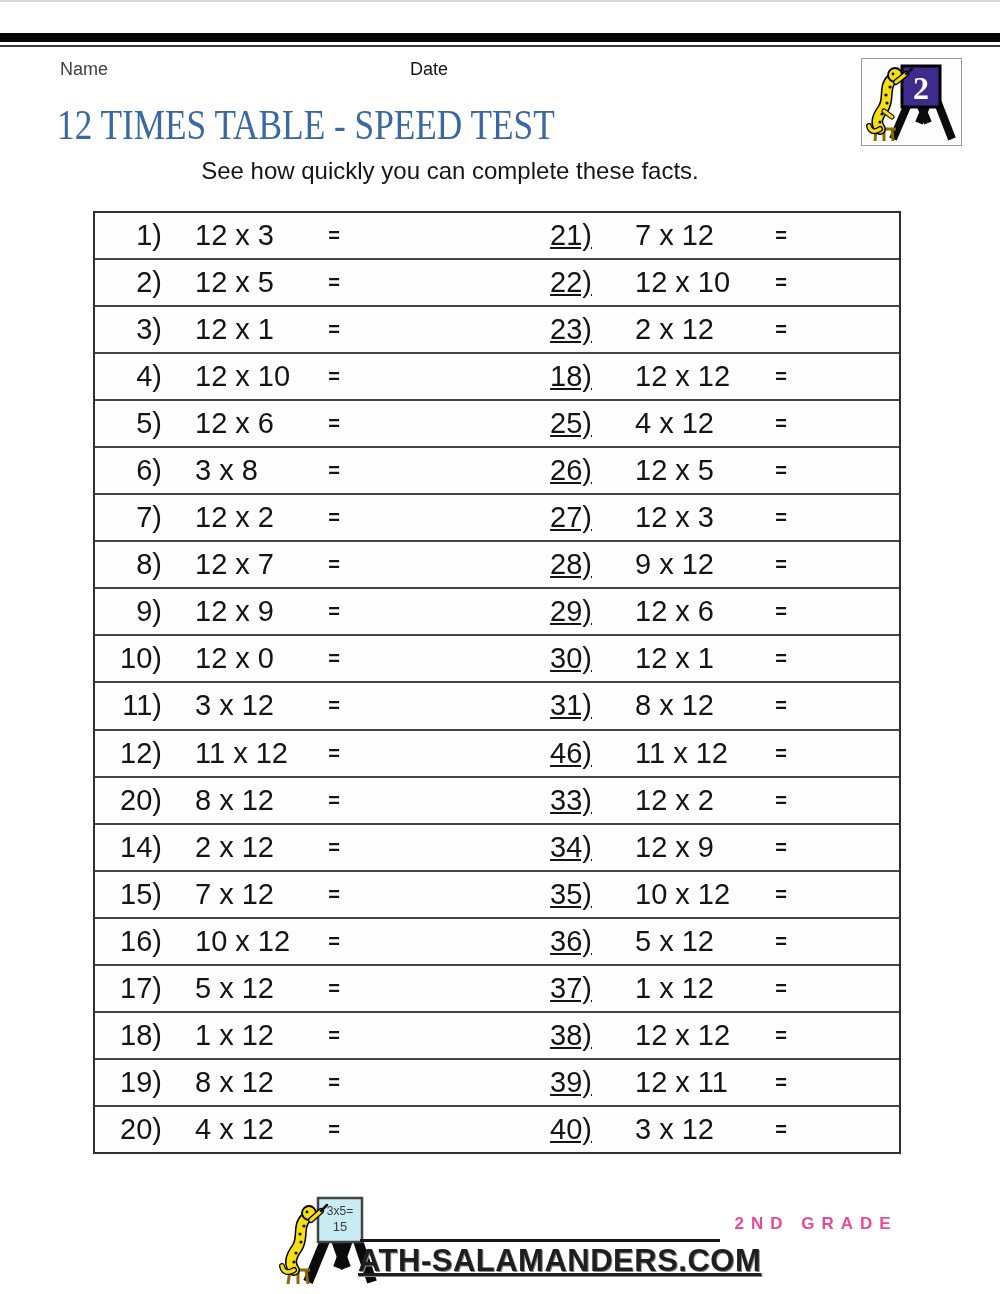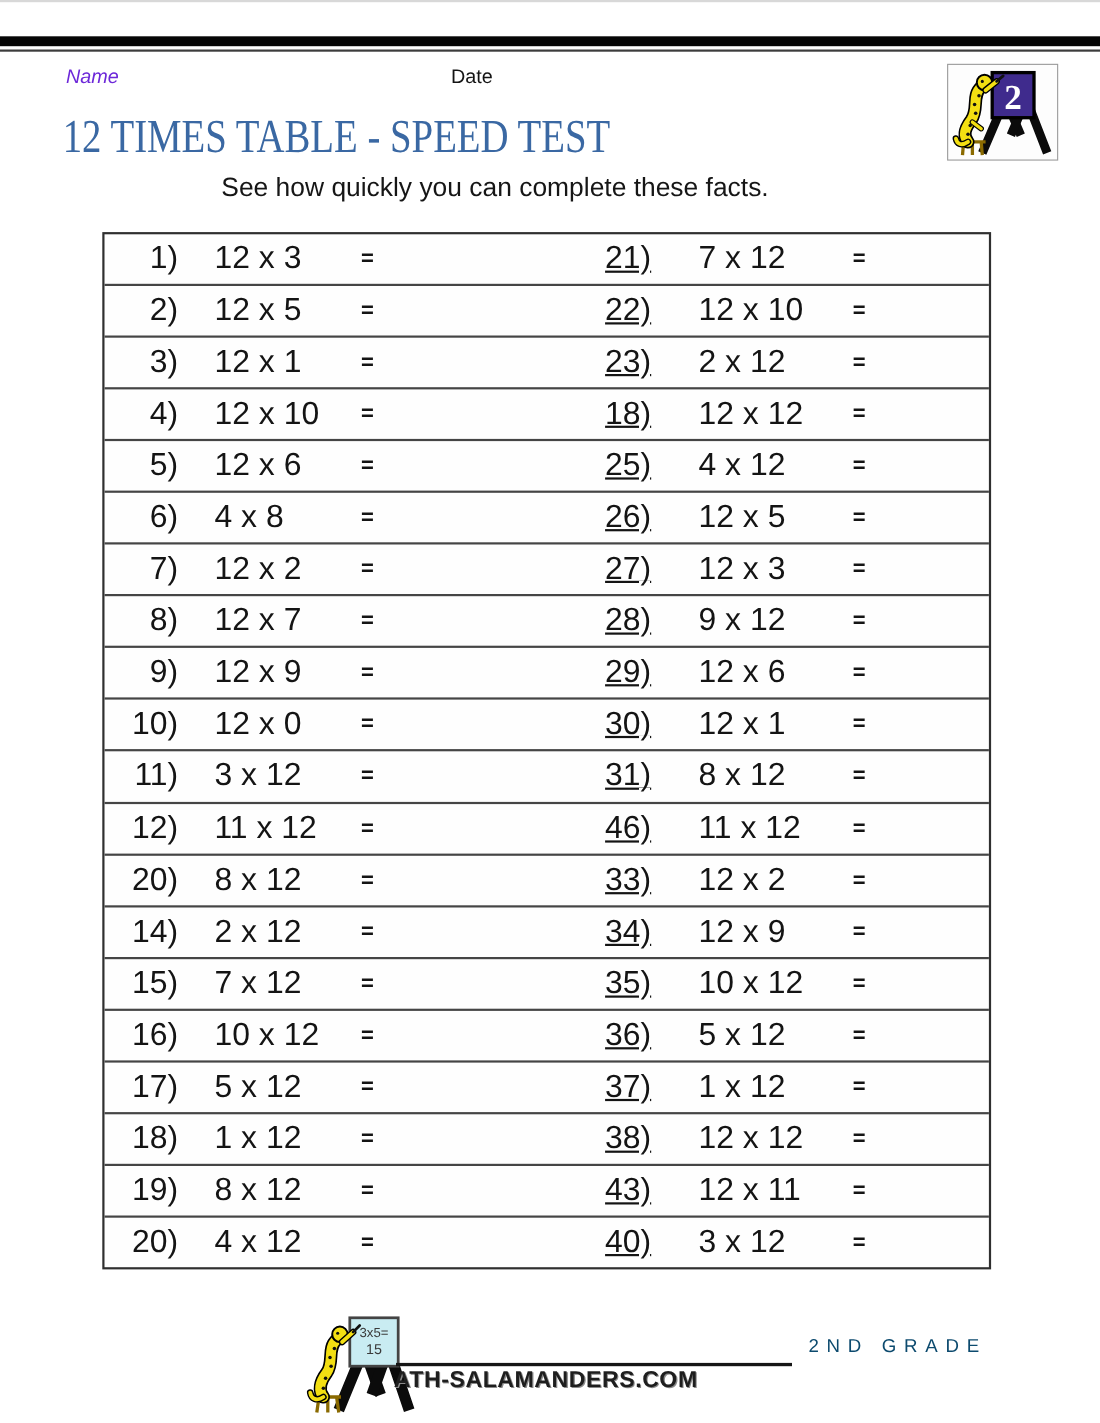--- a/index.html
+++ b/index.html
@@ -3,21 +3,21 @@
 <meta charset="utf-8">
 <style>
   html,body{margin:0;padding:0;background:#ffffff;}
   .page{
     position:relative;width:1000px;height:1294px;background:#ffffff;
     font-family:"Liberation Sans",sans-serif;color:#1c1c1c;overflow:hidden;
   }
   .page-top-edge{position:absolute;left:0;top:0;width:1000px;height:2px;background:#d8d8d8;}
   .top-rule-thick{position:absolute;left:0;top:33px;width:1000px;height:9px;background:#060606;}
   .top-rule-thin{position:absolute;left:0;top:45px;width:1000px;height:2px;background:#3c3c3c;}
-  .name-label{position:absolute;left:60px;top:59px;font-size:18px;color:#6d28d9;font-style:italic;}
+  .name-label{position:absolute;left:60px;top:59px;font-size:18px;color:#404040;}
   .date-label{position:absolute;left:410px;top:59px;font-size:18px;color:#141414;text-align:center;}
   .corner-logo{
     position:absolute;left:861px;top:58px;width:101px;height:88px;
     background:#fdfdfd;border:1px solid #9a9a9a;box-sizing:border-box;
   }
   .page-title{
     position:absolute;left:57px;top:101px;margin:0;
     font-family:"Liberation Serif",serif;font-weight:normal;
     font-size:43px;line-height:1.1;color:#3a68a3;white-space:nowrap;
     transform:scaleX(0.82);transform-origin:left center;letter-spacing:0px;
@@ -40,27 +40,28 @@
   .qrow .n1{left:0;width:67px;justify-content:flex-end;}
   .qrow .p1{left:100px;}
   .qrow .e1{left:224px;width:30px;justify-content:center;font-size:20px;font-weight:bold;}
   .qrow .n2{left:430px;width:67px;justify-content:flex-end;text-decoration:underline;}
   .qrow .p2{left:540px;}
   .qrow .e2{left:671px;width:30px;justify-content:center;font-size:20px;font-weight:bold;}
   .footer{position:absolute;left:276px;top:1194px;width:470px;height:92px;}
   .footer-svg{position:absolute;left:0;top:0;}
   .grade-text{
     position:absolute;left:360px;top:20px;width:360px;text-align:center;
-    font-size:17px;font-weight:normal;color:#0c4a6e;letter-spacing:7px;white-space:nowrap;
+    font-size:17px;font-weight:bold;color:#ec4899;letter-spacing:7px;white-space:nowrap;
   }
   .footer-line{position:absolute;left:84px;top:45px;width:360px;height:3px;background:#161616;}
   .site-text{
     position:absolute;left:82px;top:49px;
-    font-size:21px;font-weight:bold;color:#1e1e1e;letter-spacing:0.5px;white-space:nowrap;
+    font-size:31px;font-weight:bold;color:#1e1e1e;letter-spacing:0.5px;white-space:nowrap;
     text-shadow:1px 1px 0 #8a8a8a;
+    text-decoration:underline;
   }
 </style>
 </head>
 <body>
 
 <div class="page">
 
   <div class="page-top-edge"></div>
   <div class="top-rule-thick"></div>
   <div class="top-rule-thin"></div>
@@ -149,21 +150,21 @@
       <span class="n1">5)</span>
       <span class="p1">12 x 6</span>
       <span class="e1">=</span>
       <span class="n2">25)</span>
       <span class="p2">4 x 12</span>
       <span class="e2">=</span>
     </div>
 
     <div class="qrow">
       <span class="n1">6)</span>
-      <span class="p1">4 x 8</span>
+      <span class="p1">3 x 8</span>
       <span class="e1">=</span>
       <span class="n2">26)</span>
       <span class="p2">12 x 5</span>
       <span class="e2">=</span>
     </div>
 
     <div class="qrow">
       <span class="n1">7)</span>
       <span class="p1">12 x 2</span>
       <span class="e1">=</span>
@@ -268,21 +269,21 @@
       <span class="e1">=</span>
       <span class="n2">38)</span>
       <span class="p2">12 x 12</span>
       <span class="e2">=</span>
     </div>
 
     <div class="qrow">
       <span class="n1">19)</span>
       <span class="p1">8 x 12</span>
       <span class="e1">=</span>
-      <span class="n2">43)</span>
+      <span class="n2">39)</span>
       <span class="p2">12 x 11</span>
       <span class="e2">=</span>
     </div>
 
     <div class="qrow">
       <span class="n1">20)</span>
       <span class="p1">4 x 12</span>
       <span class="e1">=</span>
       <span class="n2">40)</span>
       <span class="p2">3 x 12</span>

